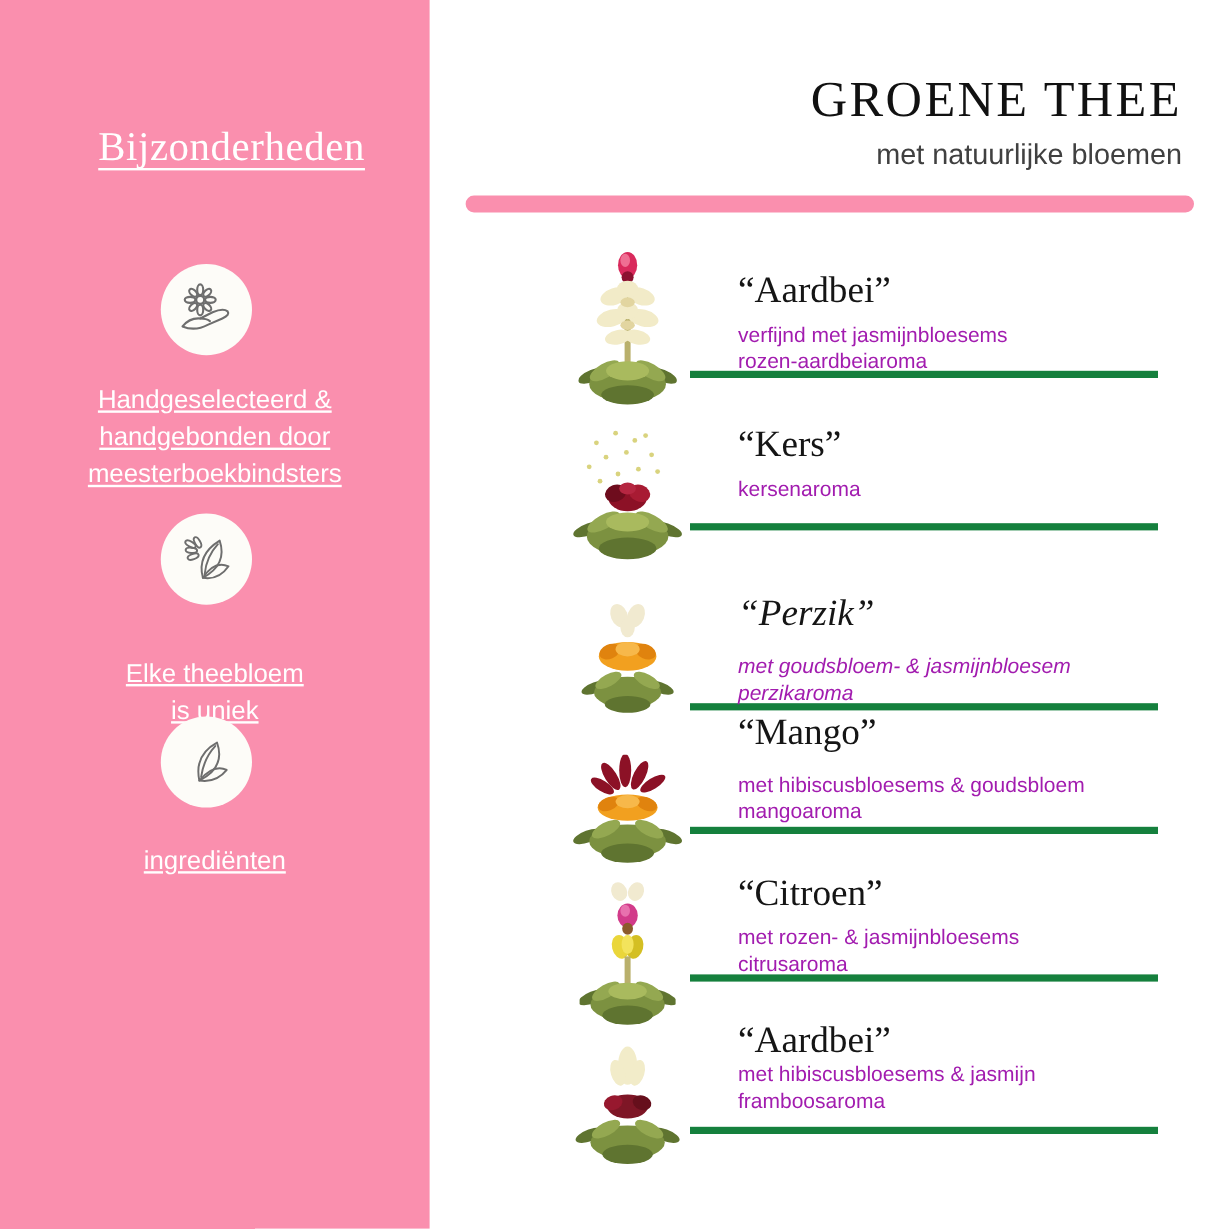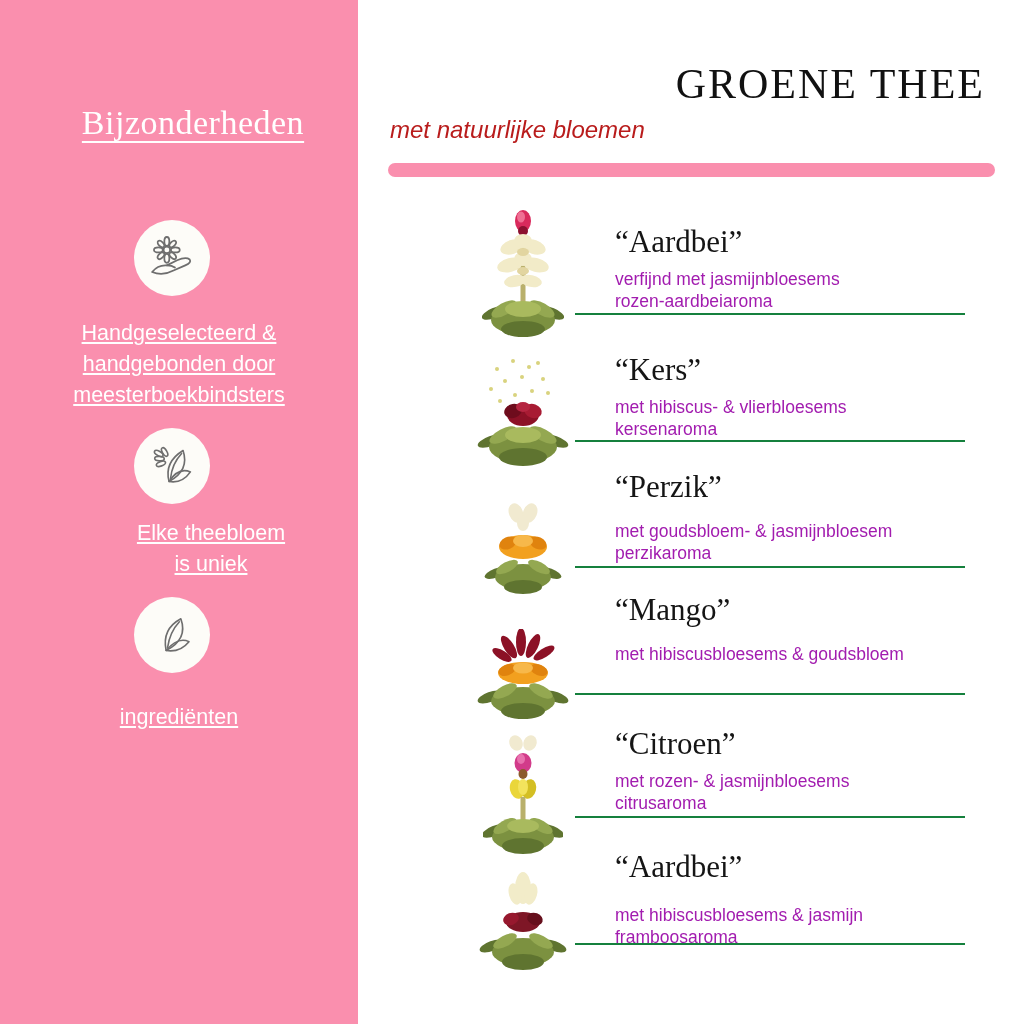--- a/index.html
+++ b/index.html
@@ -15,44 +15,44 @@
                    font-size:34px; font-weight:400; letter-spacing:.5px;
                    text-decoration:underline; text-underline-offset:7px;
                    text-decoration-thickness:2px;padding-left:28px; }
   .icon-circle { position:absolute; left:134px; width:76px; height:76px;
                  background:#fdfcf8; border-radius:50%;
                  display:flex; align-items:center; justify-content:center; }
   .icon-circle svg { display:block; }
   .icon-1 { top:220px; } .icon-2 { top:428px; } .icon-3 { top:597px; }
   .feature-text { position:absolute; left:0; width:100%; text-align:center;
                   font-size:21.5px; line-height:31px; font-weight:400;text-decoration:underline; }
-  .feat-1 { top:318px; } .feat-2 { top:518px;margin-left:32px; } .feat-3 { top:702px; }
+  .feat-1 { top:318px; } .feat-2 { top:546px; } .feat-3 { top:702px; }
 
   
   .content { position:absolute; left:390px; top:0; width:600px; height:1024px; }
   .main-title { position:absolute; left:0; top:60px; width:595px; text-align:right;
                 font-family:"Liberation Serif", serif; font-size:42px; font-weight:400;
                 letter-spacing:2px; color:#111111; }
-  .main-subtitle { position:absolute; left:0; top:116px; width:595px; text-align:left;
-                   font-size:24px; color:#b91c1c;font-style:italic; }
+  .main-subtitle { position:absolute; left:0; top:116px; width:595px; text-align:right;
+                   font-size:24px; color:#404040; }
   .accent-bar { position:absolute; left:-2px; top:163px; width:607px; height:14px;
                 border-radius:7px; background:#FA8FAE; }
 
   .tea-block { position:absolute; left:185px; width:390px;
-               border-bottom:2px solid #15803d; }
+               border-bottom:6px solid #15803d; }
   .tea-name { font-family:"Liberation Serif", serif; font-size:31px; font-weight:400;
               color:#151515; padding-left:40px; line-height:1.05; }
   .tea-desc { font-size:17.5px; line-height:22px; color:#a21caf; padding-left:40px;
               margin-top:9px; }
   .tb-1 { top:226px; height:89px; }
   .tb-2 { top:354px; height:88px; }
-  .tb-3 { top:471px; height:97px; }  .tb-3 .tea-desc { margin-top:16px; }
+  .tb-3 { top:495px; height:97px;font-style:italic; }  .tb-3 .tea-desc { margin-top:16px; }
   .tb-4 { top:594px; height:101px; } .tb-4 .tea-desc { margin-top:16px; }
   .tb-5 { top:728px; height:90px; }
-  .tb-6 { top:851px; height:94px; }  .tb-6 .tea-desc { margin-top:20px; }
+  .tb-6 { top:851px; height:94px; }  .tb-6 .tea-desc { margin-top:0; }
 
   .flower { position:absolute; transform:translateX(-50%); left:133px; }
   .fl-1 { top:205px; } .fl-2 { top:353px; } .fl-3 { top:499px; }
   .fl-4 { top:629px; } .fl-5 { top:733px; } .fl-6 { top:870px; }
 </style>
 </head>
 <body>
 
 <div class="canvas">
 
@@ -279,35 +279,35 @@
     <div class="tea-block tb-1">
       <div class="tea-name">“Aardbei”</div>
       <div class="tea-desc">
         <div>verfijnd met jasmijnbloesems</div>
         <div>rozen-aardbeiaroma</div>
       </div>
     </div>
     <div class="tea-block tb-2">
       <div class="tea-name">“Kers”</div>
       <div class="tea-desc">
-        <div>met hibiscus- &amp; vlierbloesems</div>
         <div>kersenaroma</div>
       </div>
     </div>
     <div class="tea-block tb-3">
       <div class="tea-name">“Perzik”</div>
       <div class="tea-desc">
         <div>met goudsbloem- &amp; jasmijnbloesem</div>
         <div>perzikaroma</div>
       </div>
     </div>
     <div class="tea-block tb-4">
       <div class="tea-name">“Mango”</div>
       <div class="tea-desc">
         <div>met hibiscusbloesems &amp; goudsbloem</div>
+        <div>mangoaroma</div>
       </div>
     </div>
     <div class="tea-block tb-5">
       <div class="tea-name">“Citroen”</div>
       <div class="tea-desc">
         <div>met rozen- &amp; jasmijnbloesems</div>
         <div>citrusaroma</div>
       </div>
     </div>
     <div class="tea-block tb-6">

